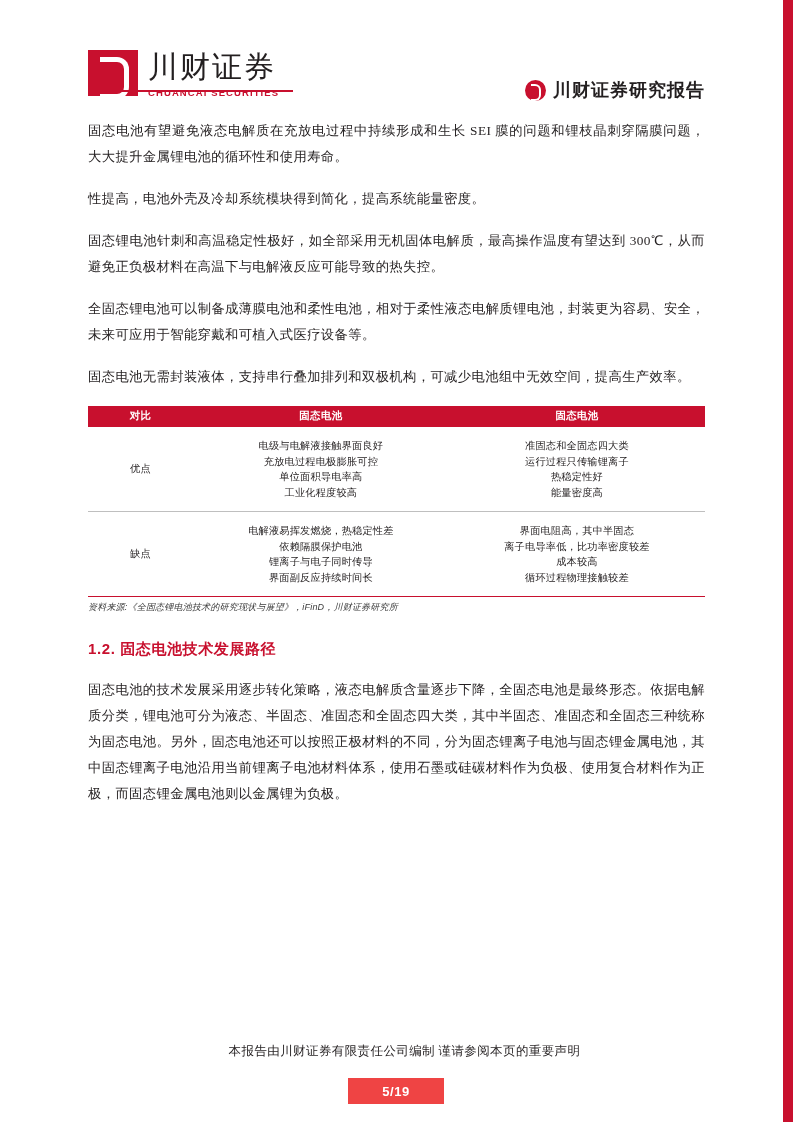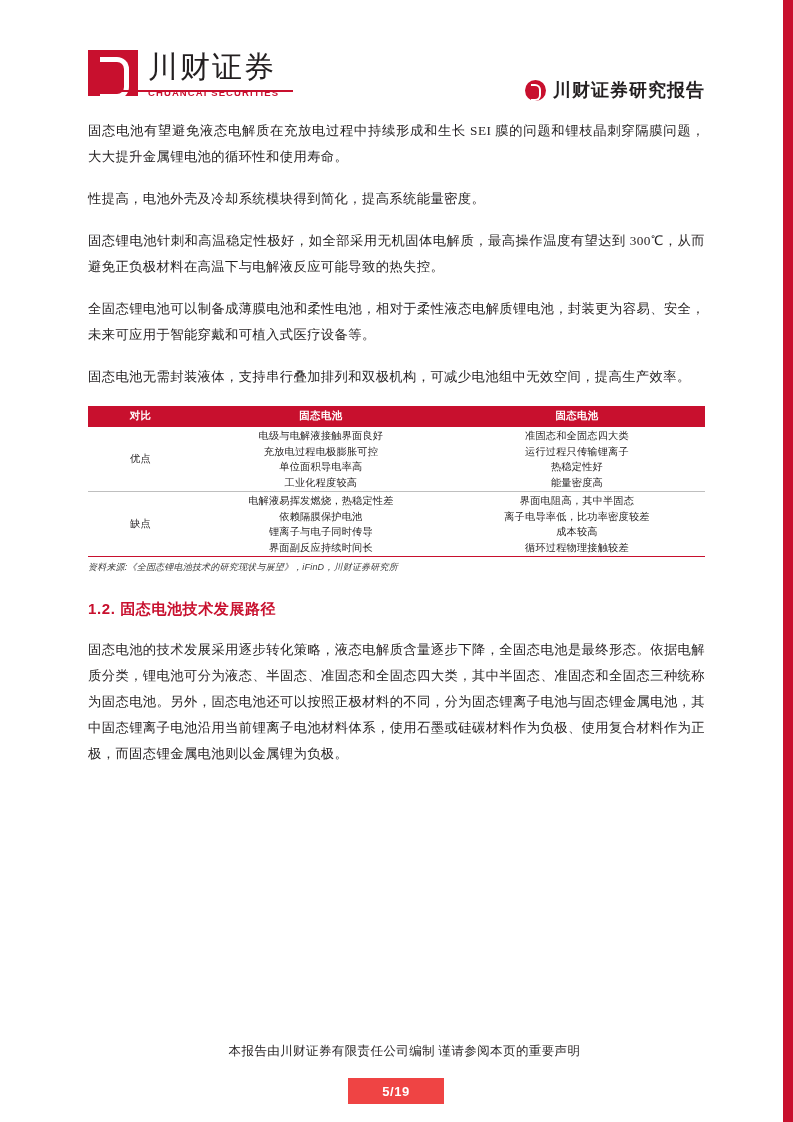--- a/index.html
+++ b/index.html
@@ -151,21 +151,21 @@
     font-size: 10.4px;
     padding: 3px 0 4px 0;
     text-align: center;
     letter-spacing: 0.4px;
     border: none;
     margin-left: 24px;
   }
   table.cmp td {
     text-align: center;
     vertical-align: middle;
-    padding: 1px 4px;
+    padding: 11px 4px;
     line-height: 15.5px;
     letter-spacing: 0.2px;
     color: #231f20;
   }
   table.cmp tr.row-pro td { border-bottom: 0.9px solid #bfbfbf; }
   table.cmp tr.row-con td { border-bottom: 1.2px solid #c8102e; }
   td.label-cell { width: 17%; }
   td.mid-cell { width: 41.5%; }
   td.right-cell { width: 41.5%; }
   .cell-lines div { white-space: nowrap; }

